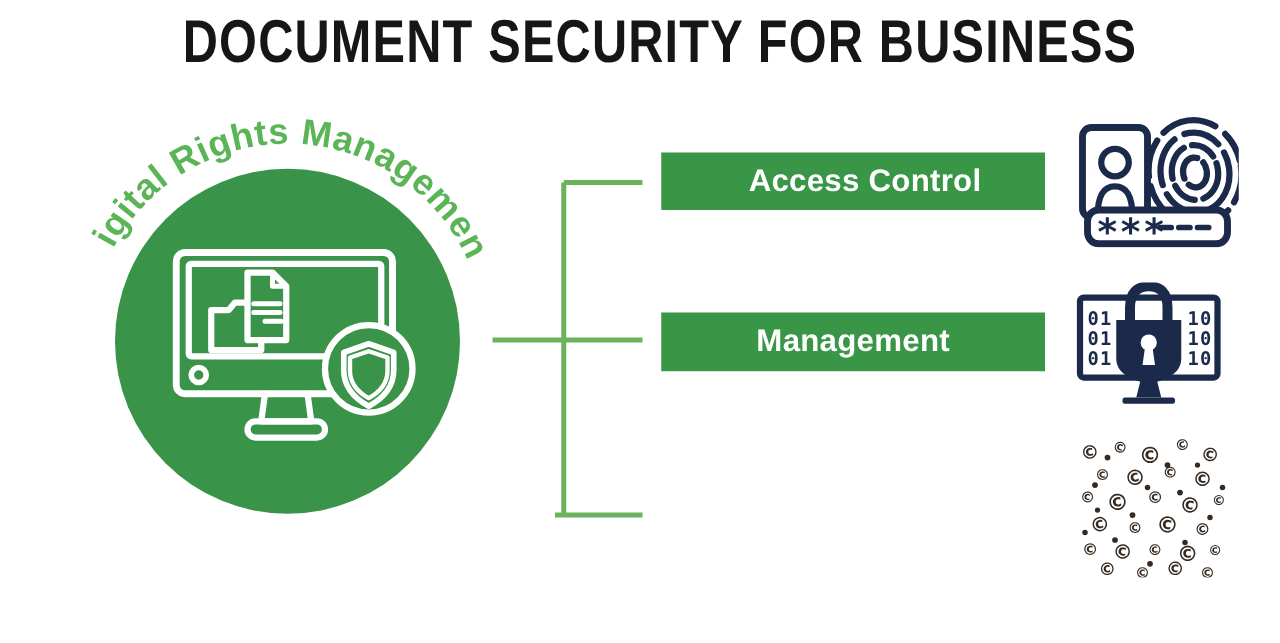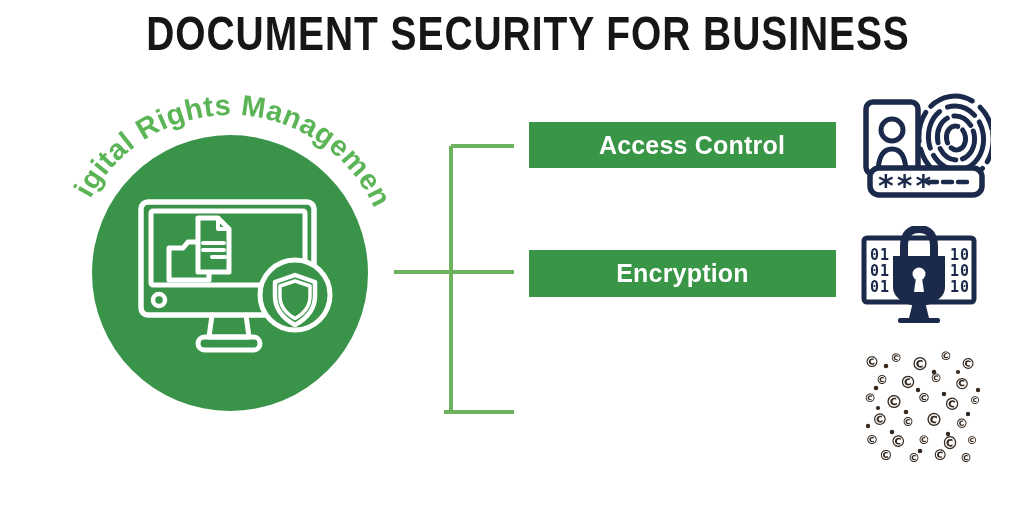--- a/index.html
+++ b/index.html
@@ -111,21 +111,21 @@
     <path d="M65 8 V274"></path>
     <path d="M8 134 H128"></path>
     <path d="M65 8 H128"></path>
     <path d="M58 274 H128"></path>
   </svg>
 
   <div class="bar bar1">
     <span>Access Control</span>
   </div>
   <div class="bar bar2">
-    <span>Encryption</span>
+    <span>Management</span>
   </div>
 
   <svg class="side-icon icon-access" viewBox="0 0 135 106">
 
     <g transform="rotate(-8 100 46)">
       <ellipse class="navy-stroke" cx="100" cy="46" rx="37" ry="42" stroke-width="5" stroke-dasharray="30 8 45 10 25 8"></ellipse>
       <ellipse class="navy-stroke" cx="100" cy="46" rx="27.5" ry="32" stroke-width="5" stroke-dasharray="40 9 30 8"></ellipse>
       <ellipse class="navy-stroke" cx="100" cy="46" rx="18.5" ry="22" stroke-width="5" stroke-dasharray="28 7 20 6"></ellipse>
       <ellipse class="navy-stroke" cx="100" cy="46" rx="9.5" ry="12" stroke-width="5" stroke-dasharray="24 6"></ellipse>
     </g>

